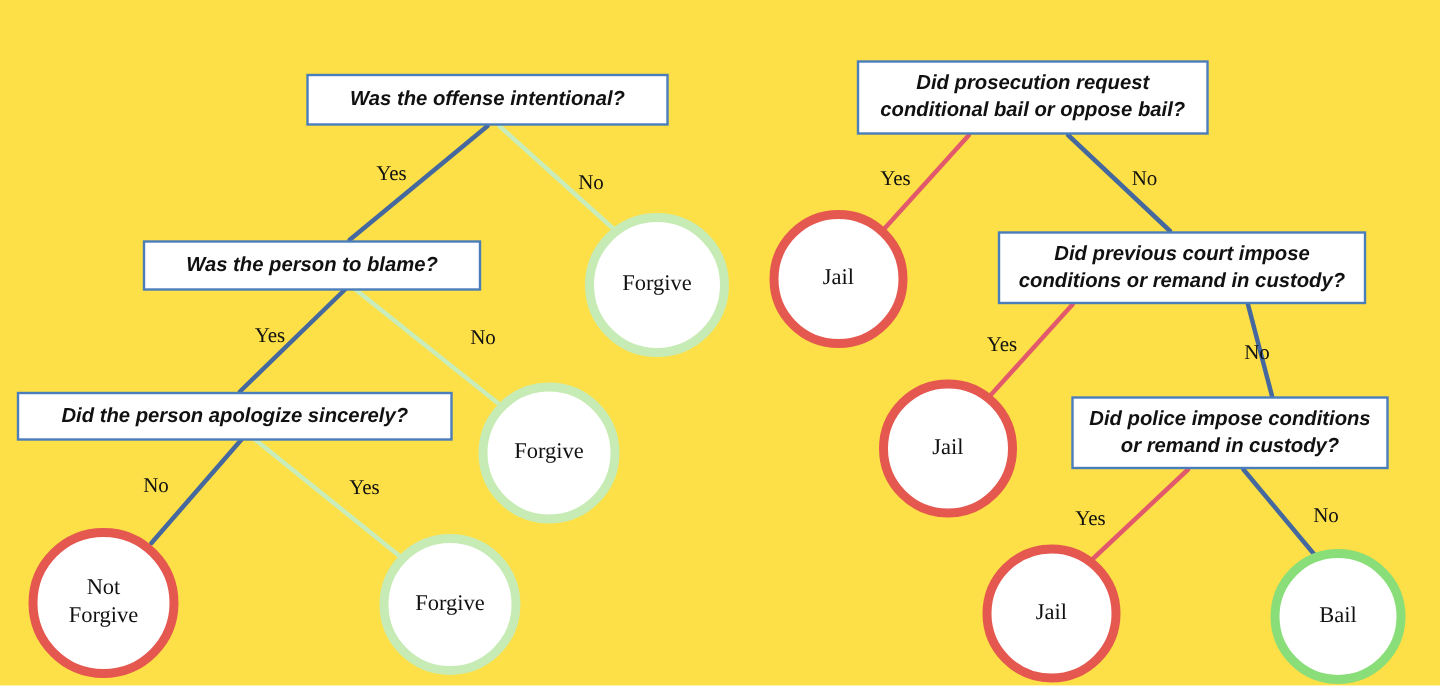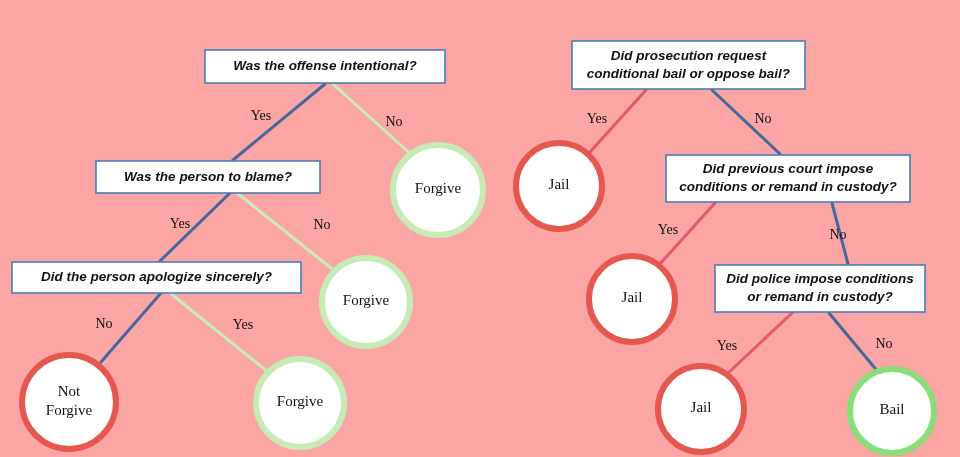--- a/index.html
+++ b/index.html
@@ -8,21 +8,21 @@
     padding: 0;
     background: #ffffff;
   }
   body {
     font-family: "Liberation Serif", serif;
   }
   #canvas {
     position: relative;
     width: 960px;
     height: 457px;
-    background: #fca5a5;
+    background: #fde047;
     overflow: hidden;
     text-align: right;
   }
   #diagram-svg {
     position: absolute;
     left: 0;
     top: 0;
     width: 960px;
     height: 457px;
   }

